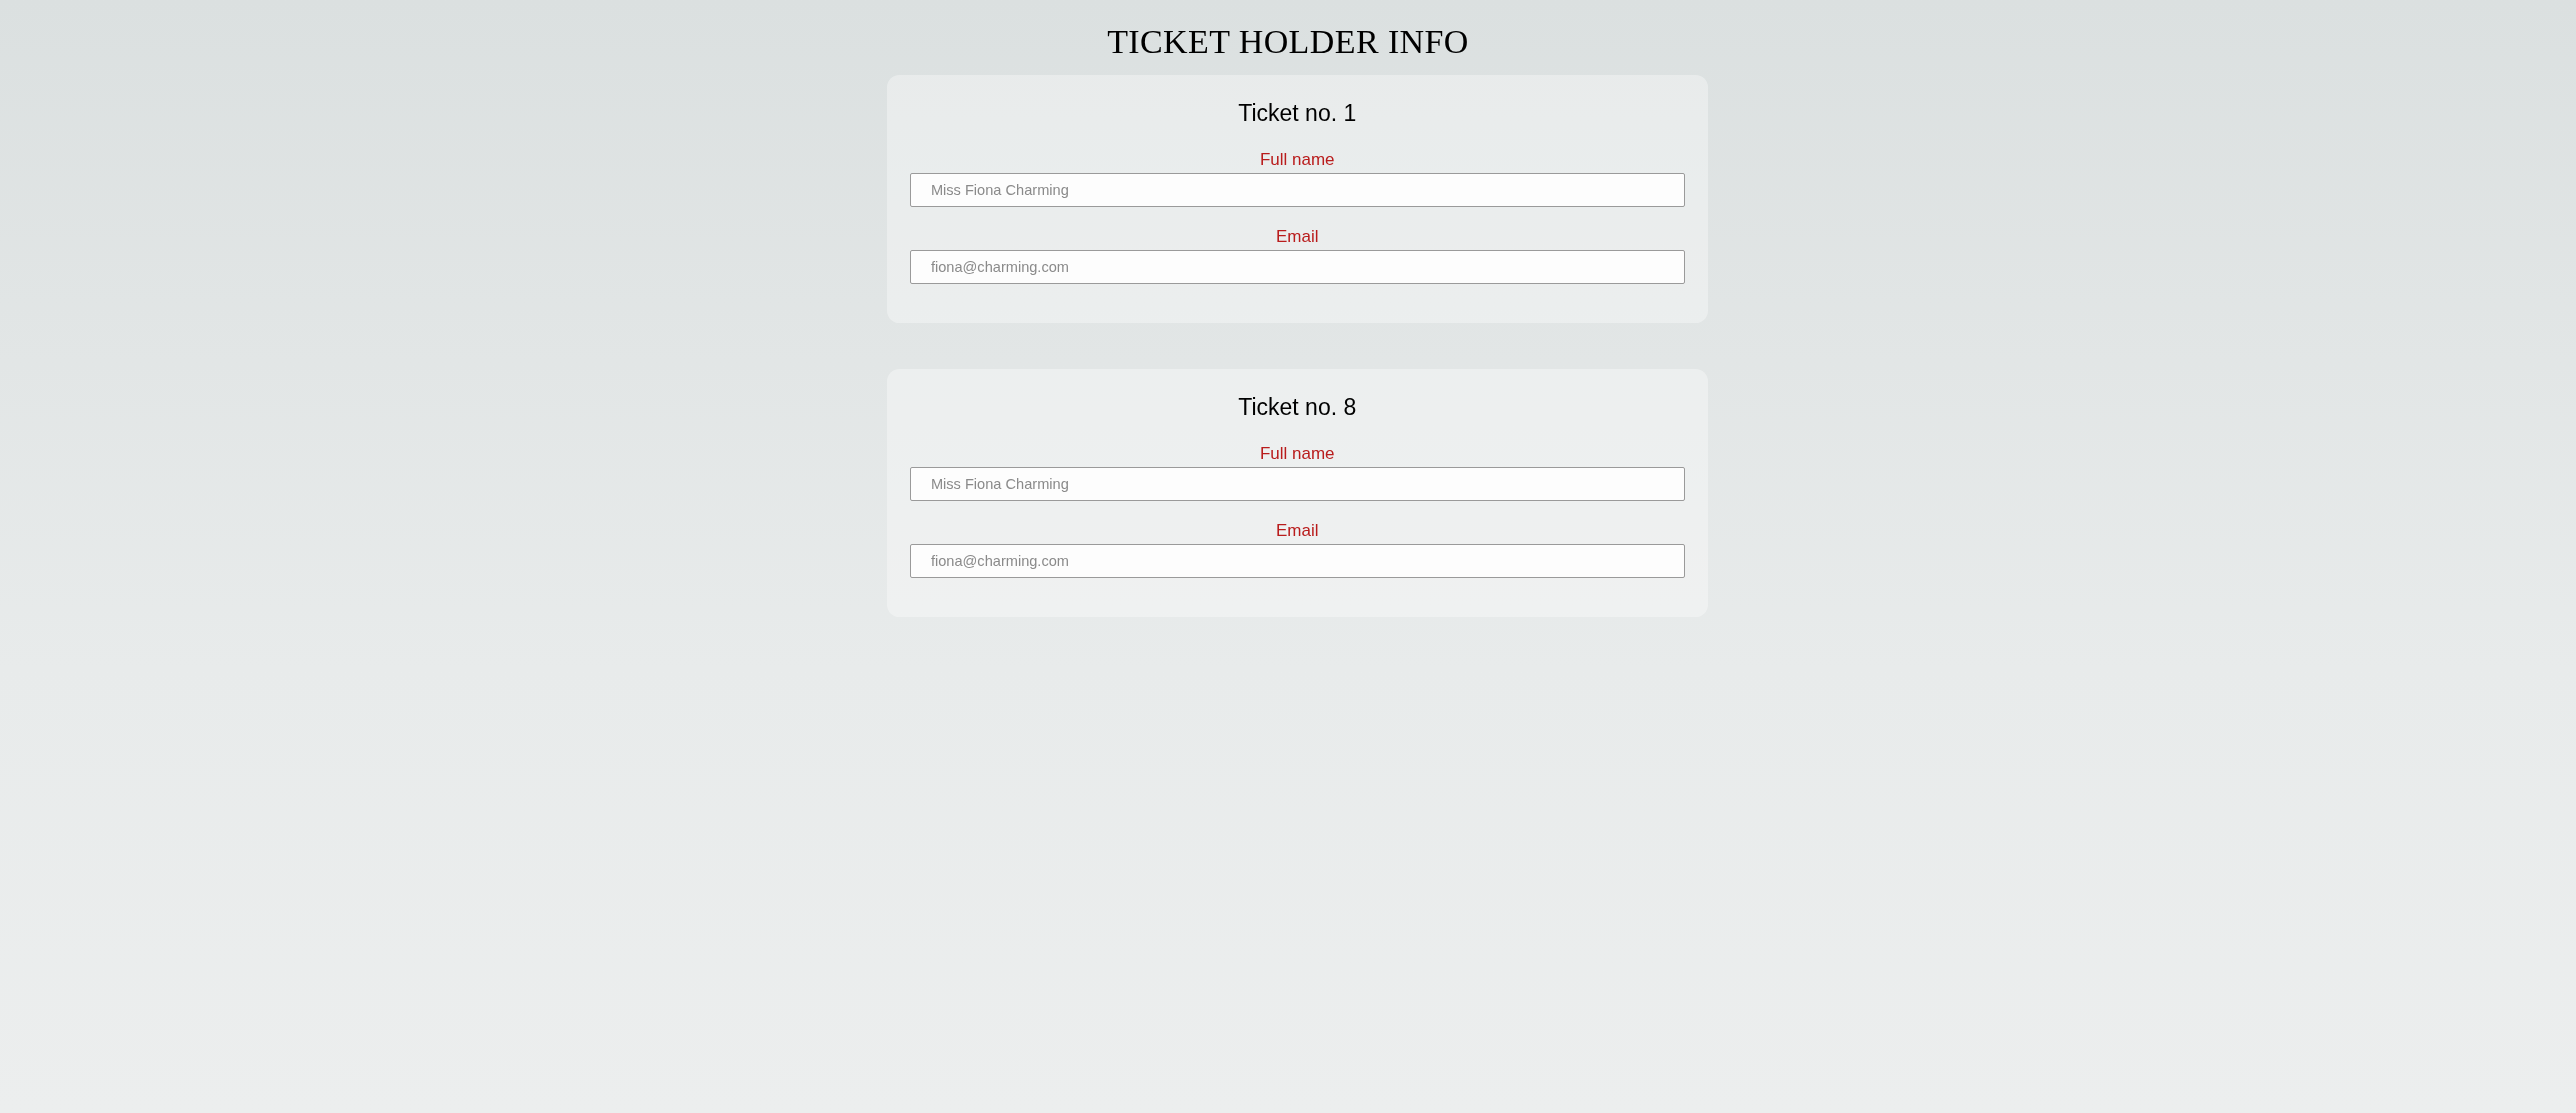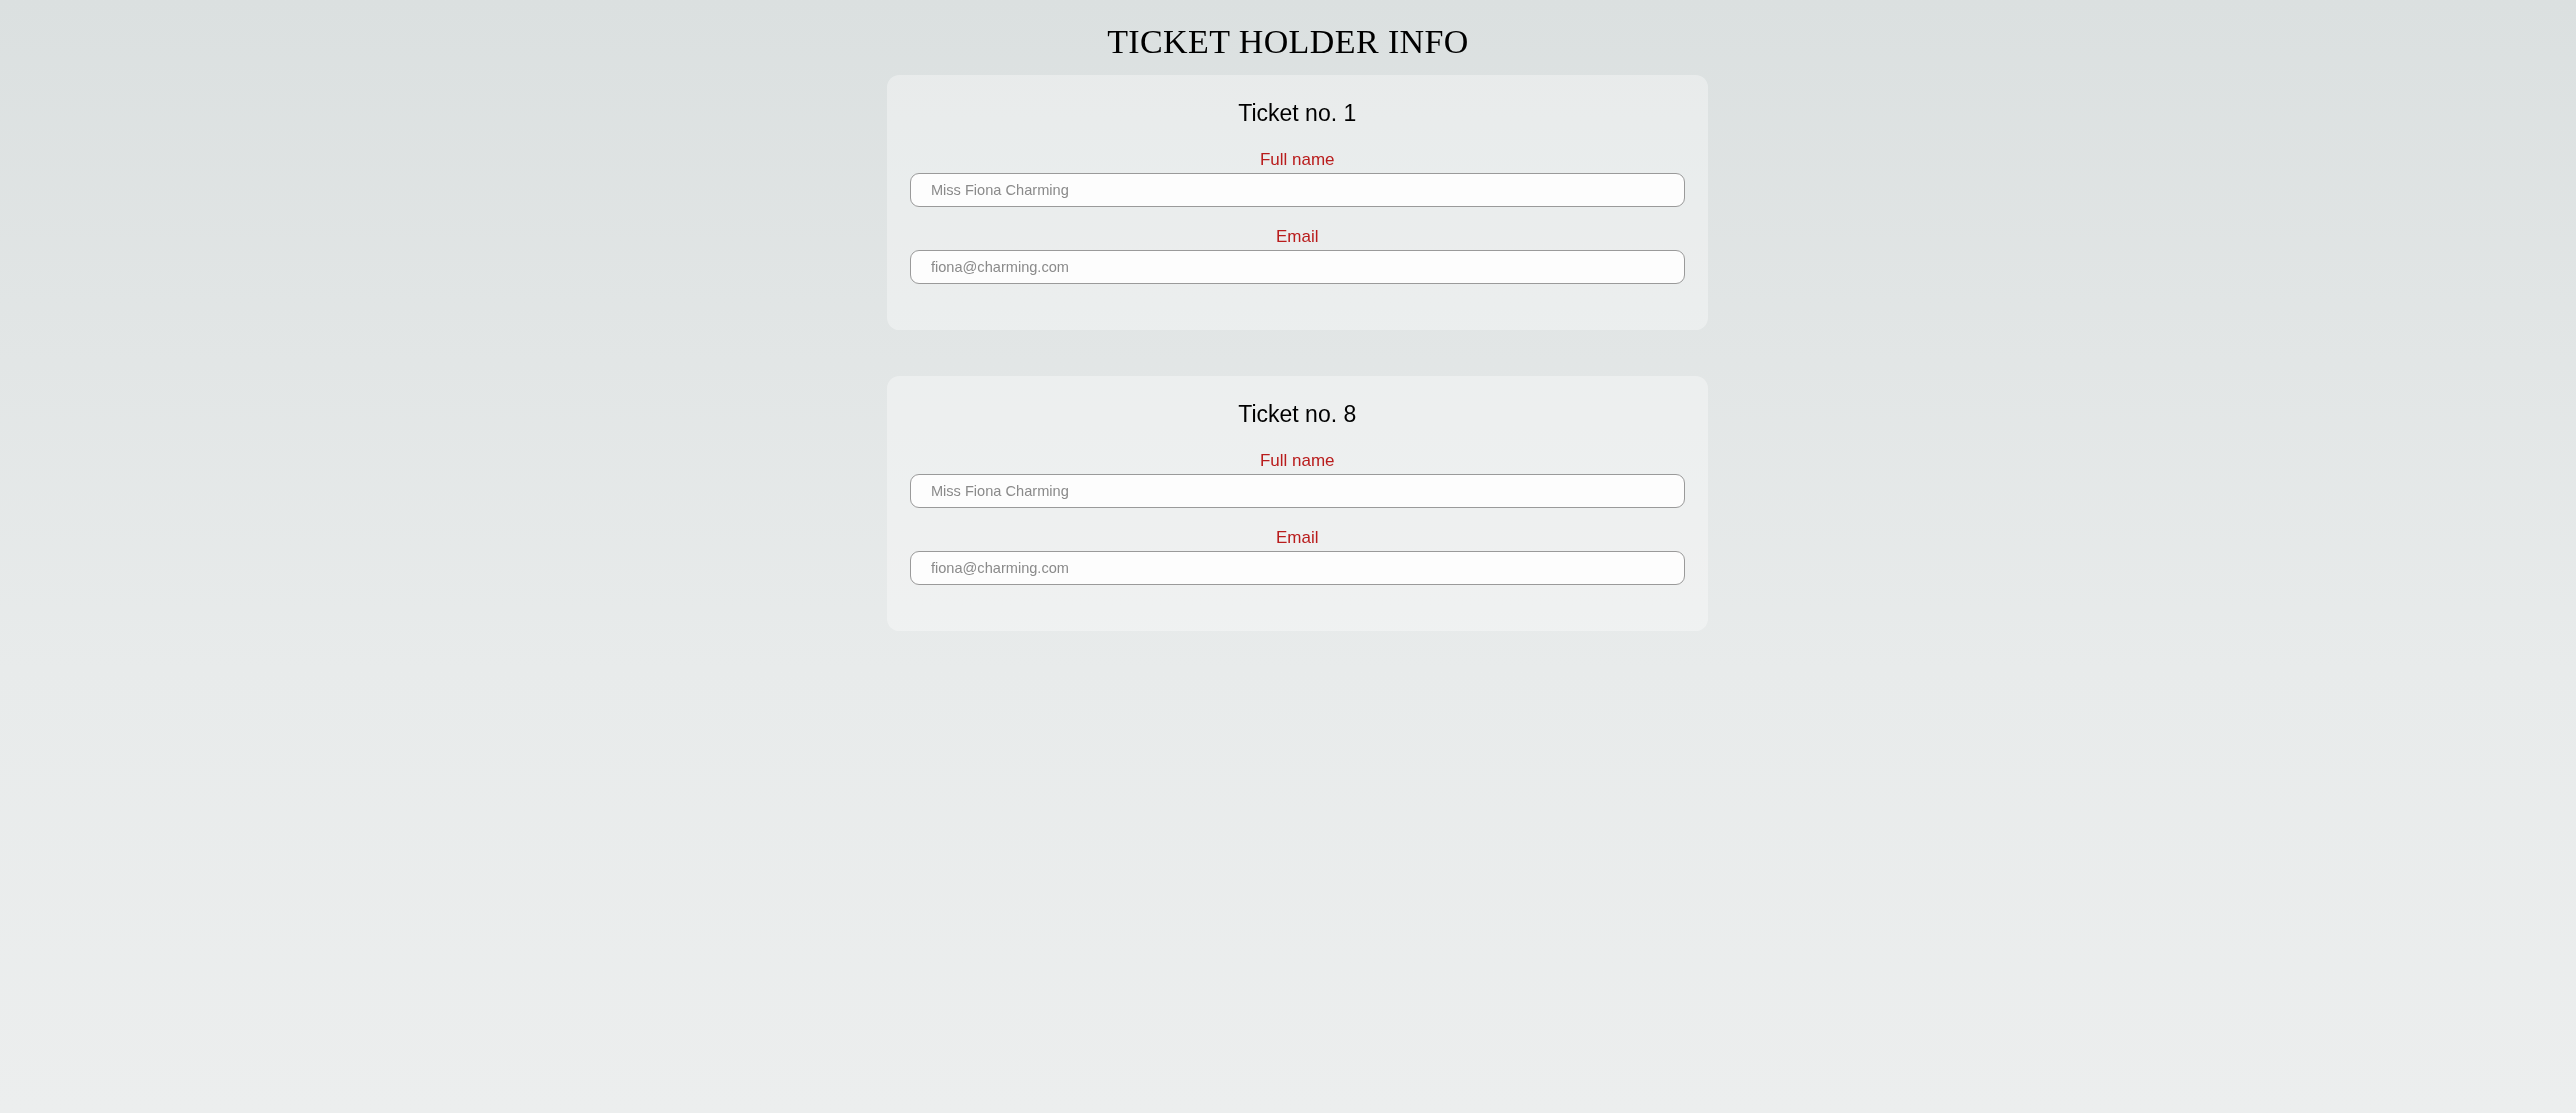--- a/index.html
+++ b/index.html
@@ -45,34 +45,34 @@
     text-align: center;
     font-size: 23px;
     font-weight: 400;
     color: #000;
     margin-bottom: 23px;
   }
   .field {
     margin-bottom: 20px;
   }
   .field:last-child {
-    margin-bottom: 14px;
+    margin-bottom: 7px;
   }
   .field-label {
     display: block;
     font-size: 17px;
     color: #b91c1c;
     margin-bottom: 3.1px;
     text-align: center;
   }
   .field-input {
     width: 100%;
     height: 34px;
     border: 0.8px solid #9a9a9a;
-    border-radius: 9px;
+    border-radius: 2px;
     background: #fdfdfd;
     padding: 0 20px;
     font-size: 14.6px;
     color: #333;
     outline: none;
   }
   .field-input::placeholder {
     color: #8a8a8a;
   }
 </style>

